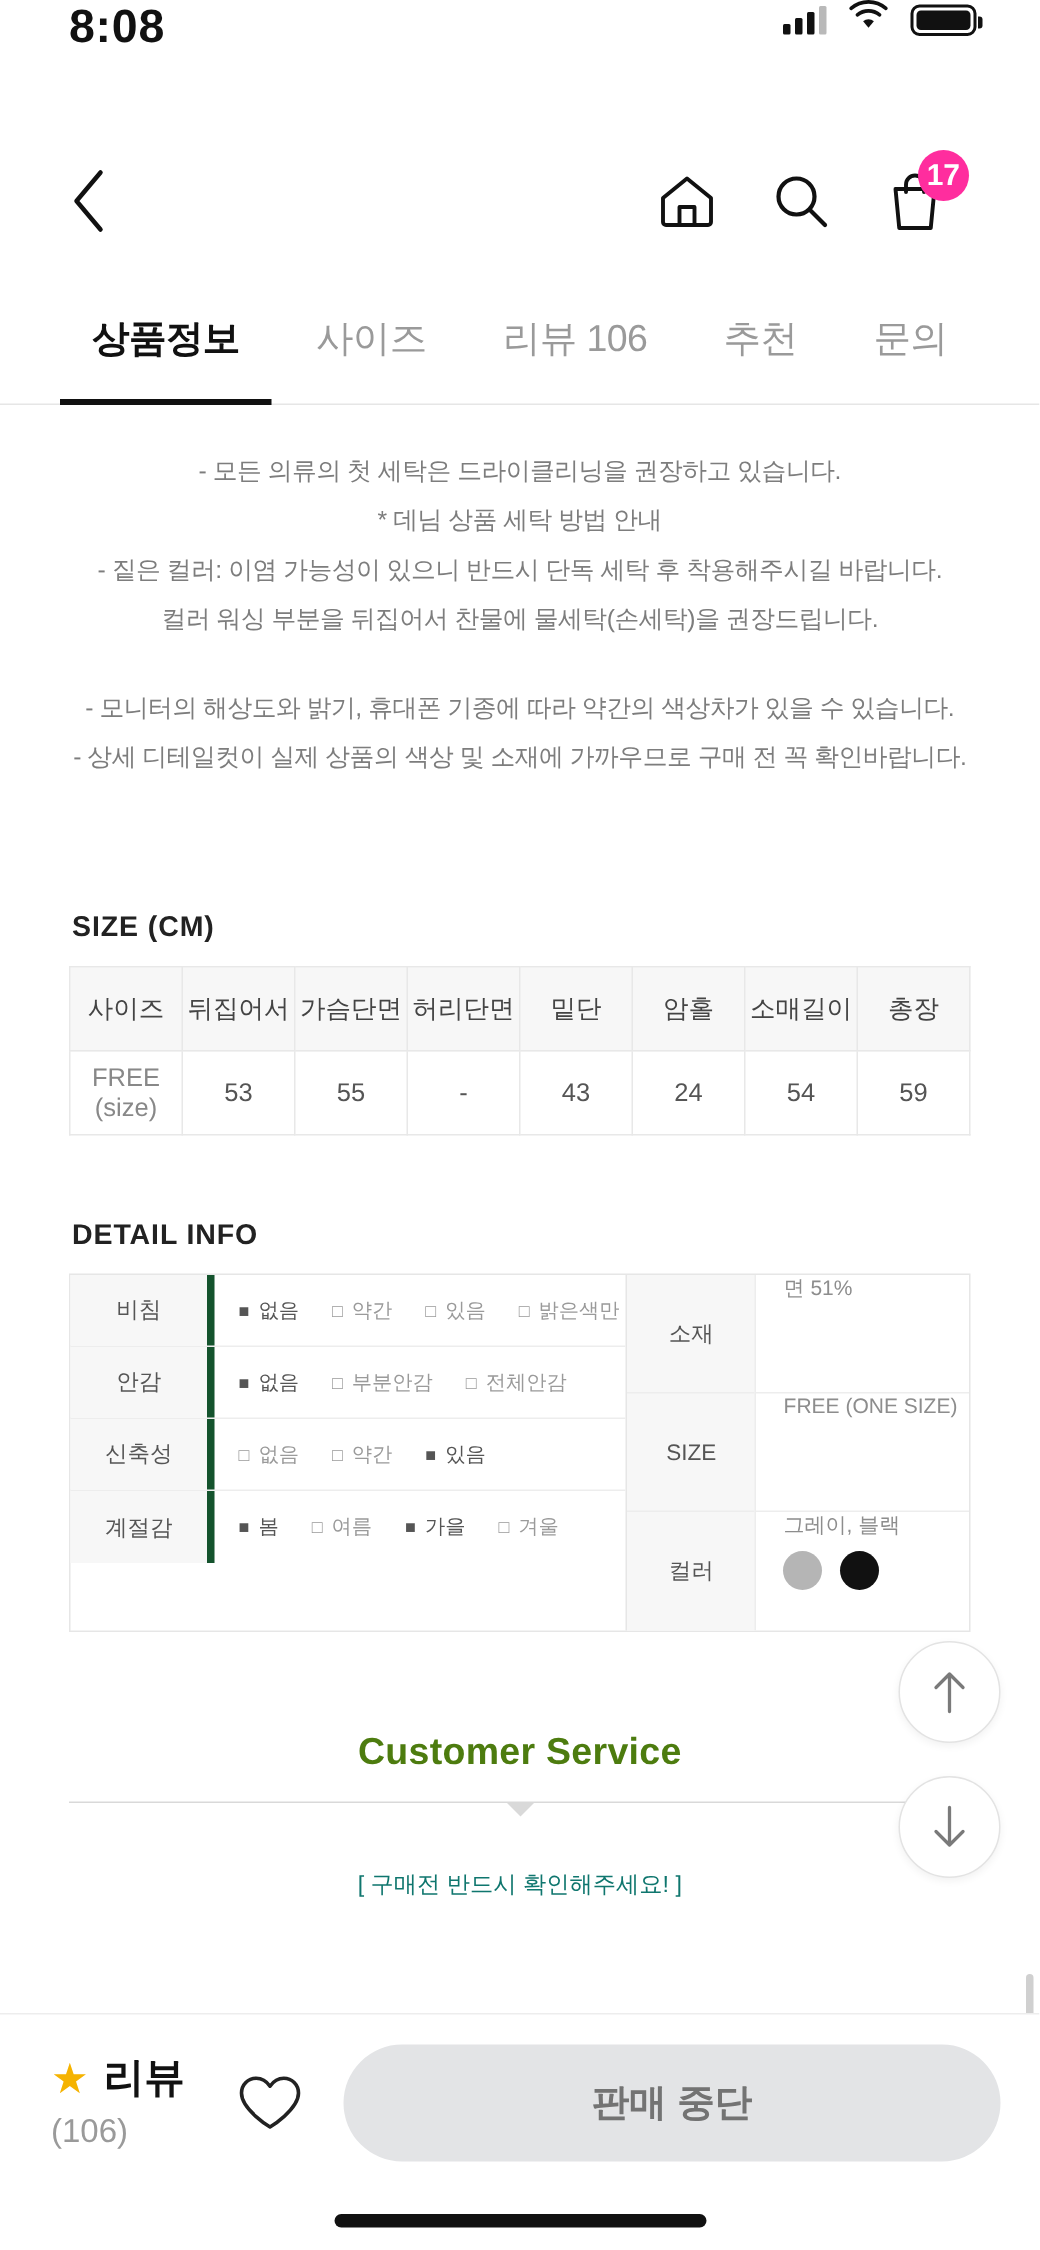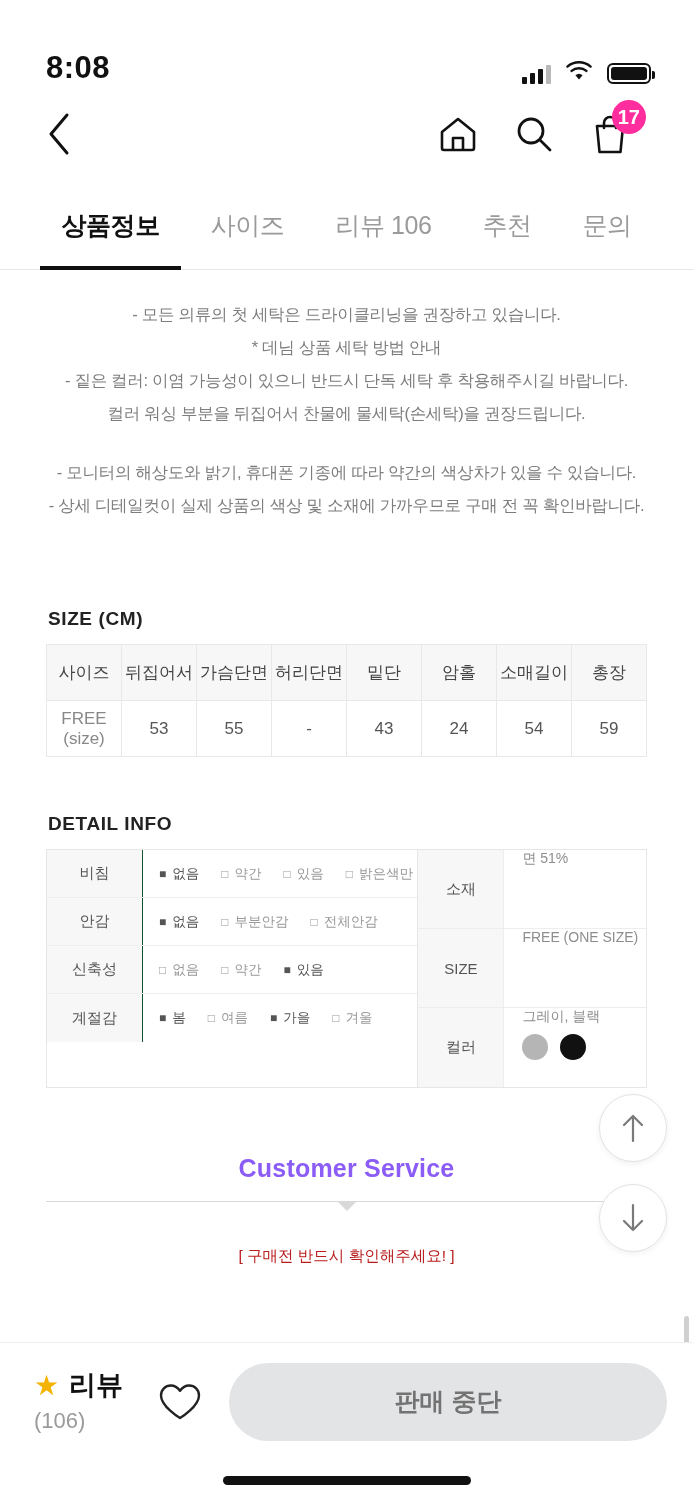--- a/index.html
+++ b/index.html
@@ -17,21 +17,21 @@
     height: 1500px;
     background: #fff;
     display: flex;
     flex-direction: column;
   }
 
   
   .status-bar {
     height: 86px;
     display: flex;
-    align-items: flex-end;
+    align-items: flex-start;
     justify-content: space-between;
     padding: 0 42px 0 46px;
     flex: 0 0 auto;
   }
   .status-time {
     font-size: 31px;
     font-weight: 700;
     letter-spacing: 0.5px;
   }
   .status-right {
@@ -176,21 +176,21 @@
   .d-label {
     width: 96px;
     flex: 0 0 96px;
     background: #f7f7f7;
     align-self: stretch;
     display: flex;
     align-items: center;
     justify-content: center;
     font-size: 15px;
     color: #555;
-    border-right: 1px solid #14532d;
+    border-right: 5px solid #14532d;
   }
   .d-opts { display: flex; flex: 1 1 auto; padding-left: 16px; gap: 0; flex-wrap: nowrap; }
   .d-opt {
     font-size: 13.5px;
     color: #9a9a9a;
     display: flex;
     align-items: center;
     gap: 6px;
     margin-right: 22px;
     white-space: nowrap;
@@ -213,41 +213,41 @@
   .r-values .r-cell { justify-content: flex-start; padding-left: 18px; font-size: 14px; color: #8d8d8d; flex-direction: column; align-items: flex-start; gap: 8px; }
   .swatches { display: flex; gap: 12px; }
   .sw { width: 26px; height: 26px; border-radius: 50%; }
 
   
   .cs-wrap { margin-top: 66px; }
   .cs-title {
     text-align: center;
     font-size: 25px;
     font-weight: 700;
-    color: #8b5cf6;
+    color: #4d7c0f;
     letter-spacing: 0.2px;
   }
   .cs-rule {
     position: relative;
     border-top: 1px solid #d9d9d9;
     margin-top: 18px;
   }
   .cs-rule::after {
     content: "";
     position: absolute;
     left: 50%; top: 0;
     transform: translate(-50%, 0);
     border-left: 9px solid transparent;
     border-right: 9px solid transparent;
     border-top: 9px solid #d9d9d9;
   }
   .cs-check {
     text-align: center;
     font-size: 15.5px;
-    color: #b91c1c;
+    color: #0f766e;
     margin-top: 44px;
   }
 
   
   .fab {
     position: absolute;
     right: 26px;
     width: 68px; height: 68px;
     border-radius: 50%;
     background: #fff;

